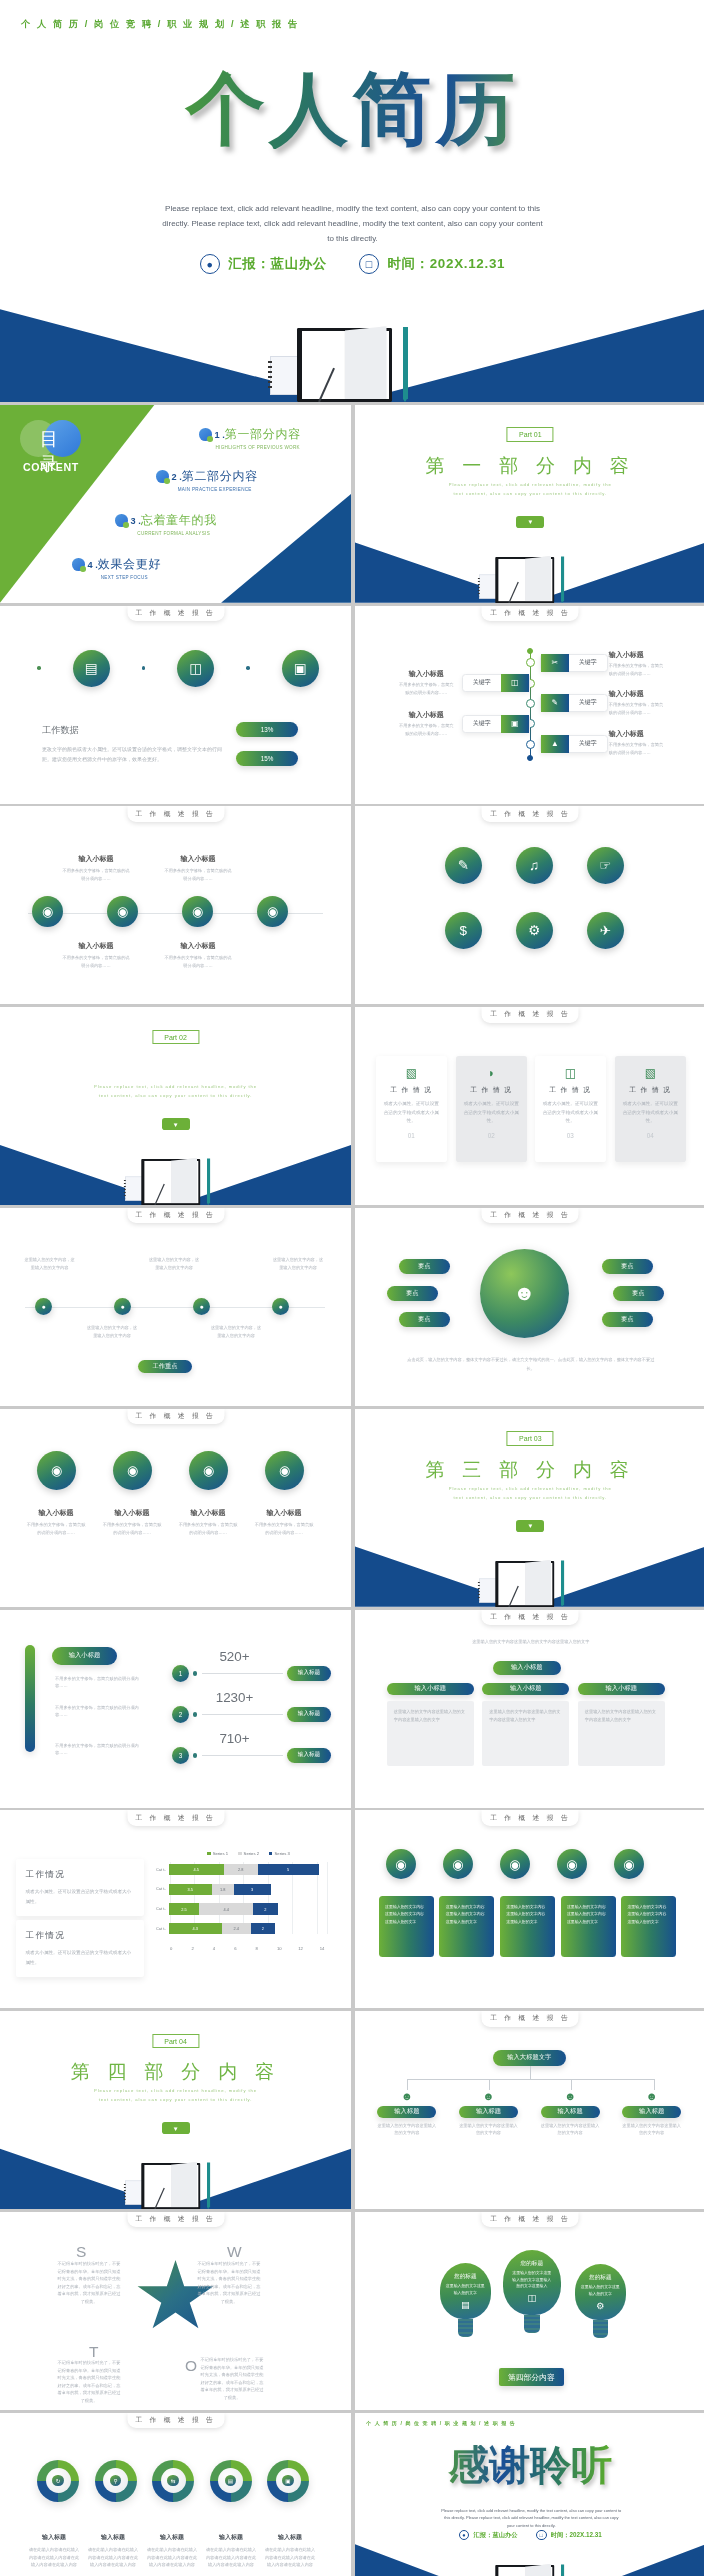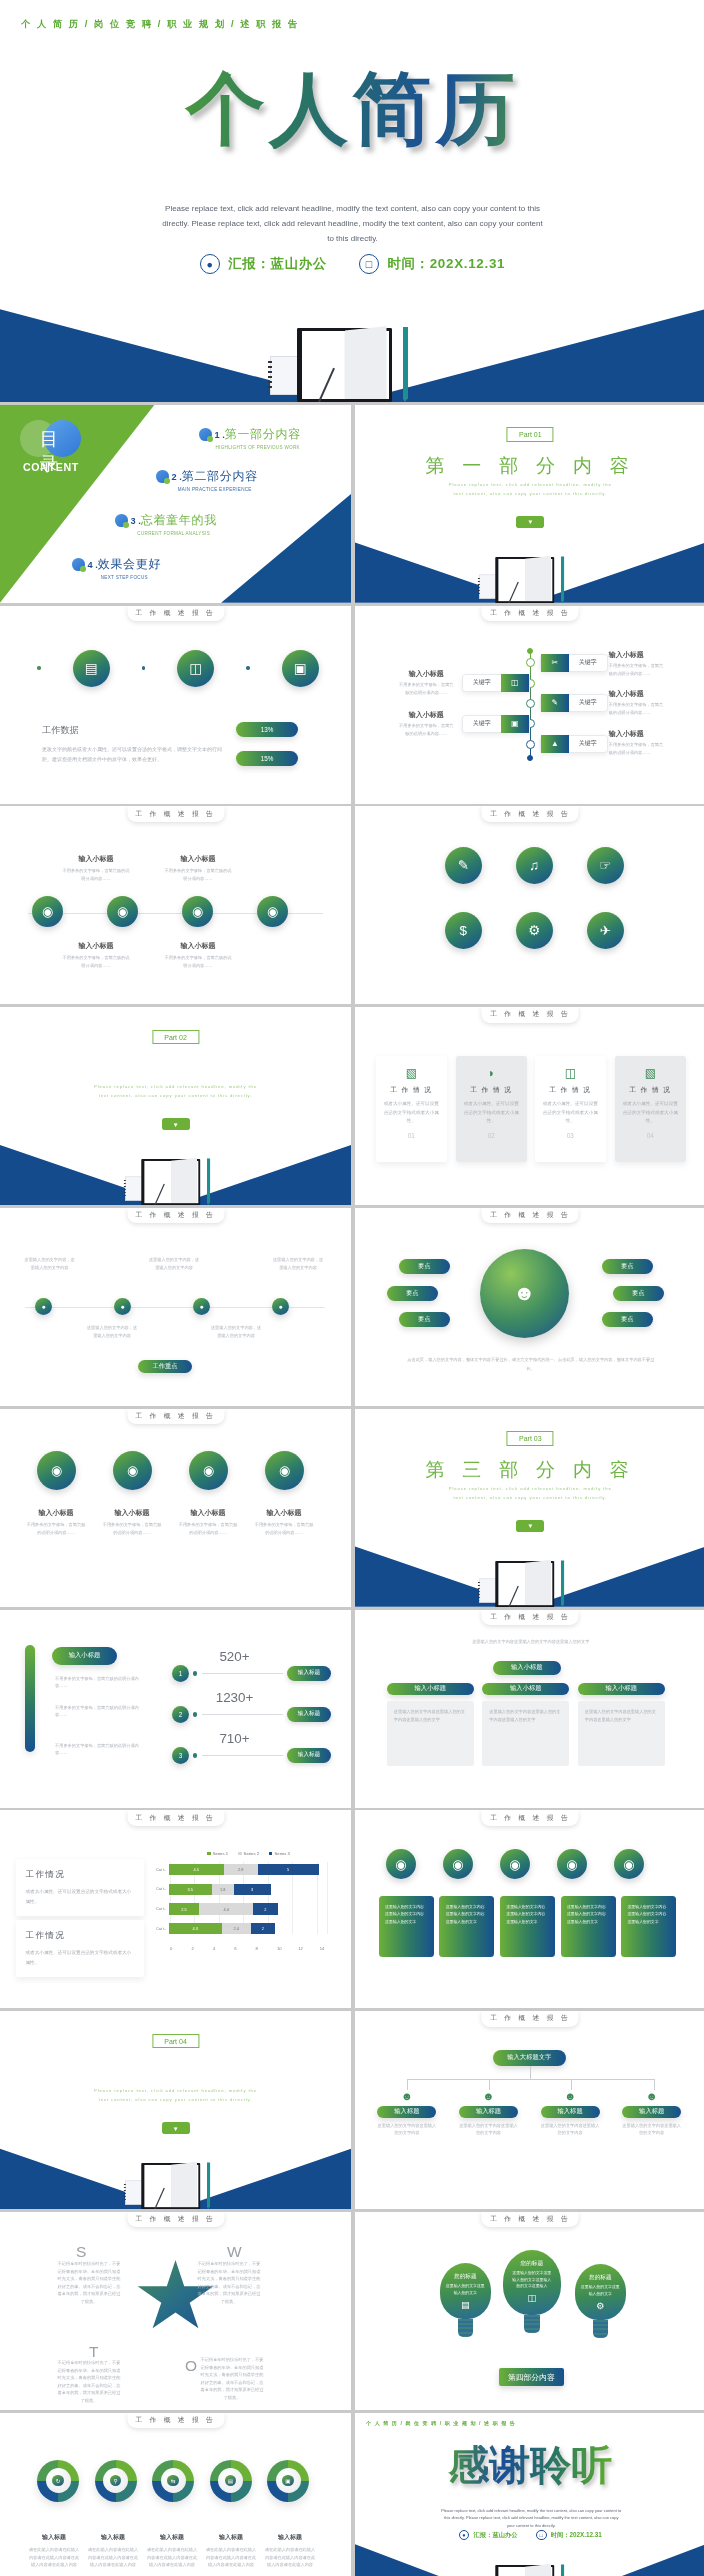--- a/index.html
+++ b/index.html
@@ -615,20 +615,21 @@
           line-height:1.9;color:#fff;">这里输入您的文字内容这里输入您的文字内容这里输入您的文字</div>
         <div class="gpill" style="width:55px;height:61px;border-radius:3.5px;padding:6.3px;font-size:3.9px;
           line-height:1.9;color:#fff;">这里输入您的文字内容这里输入您的文字内容这里输入您的文字</div>
         <div class="gpill" style="width:55px;height:61px;border-radius:3.5px;padding:6.3px;font-size:3.9px;
           line-height:1.9;color:#fff;">这里输入您的文字内容这里输入您的文字内容这里输入您的文字</div>
       </div>
     </div>
 
     <div class="slide">
       <div class="sect-tag">Part 04</div>
+      <div class="sect-title">第 四 部 分 内 容</div>
       <div class="sect-desc">Please replace text, click add relevant headline, modify the text content, also can copy your content to this directly.</div>
       <div class="sect-btn">▼</div>
       <div class="sect-blue"></div>
       <div class="sect-book">
         <div class="bk-pad"></div>
           <div class="bk-body"></div>
           <div class="bk-inner"></div>
         <div class="bk-page"></div>
           <div class="bk-pen"></div>
           <div class="bk-pencil"></div>

